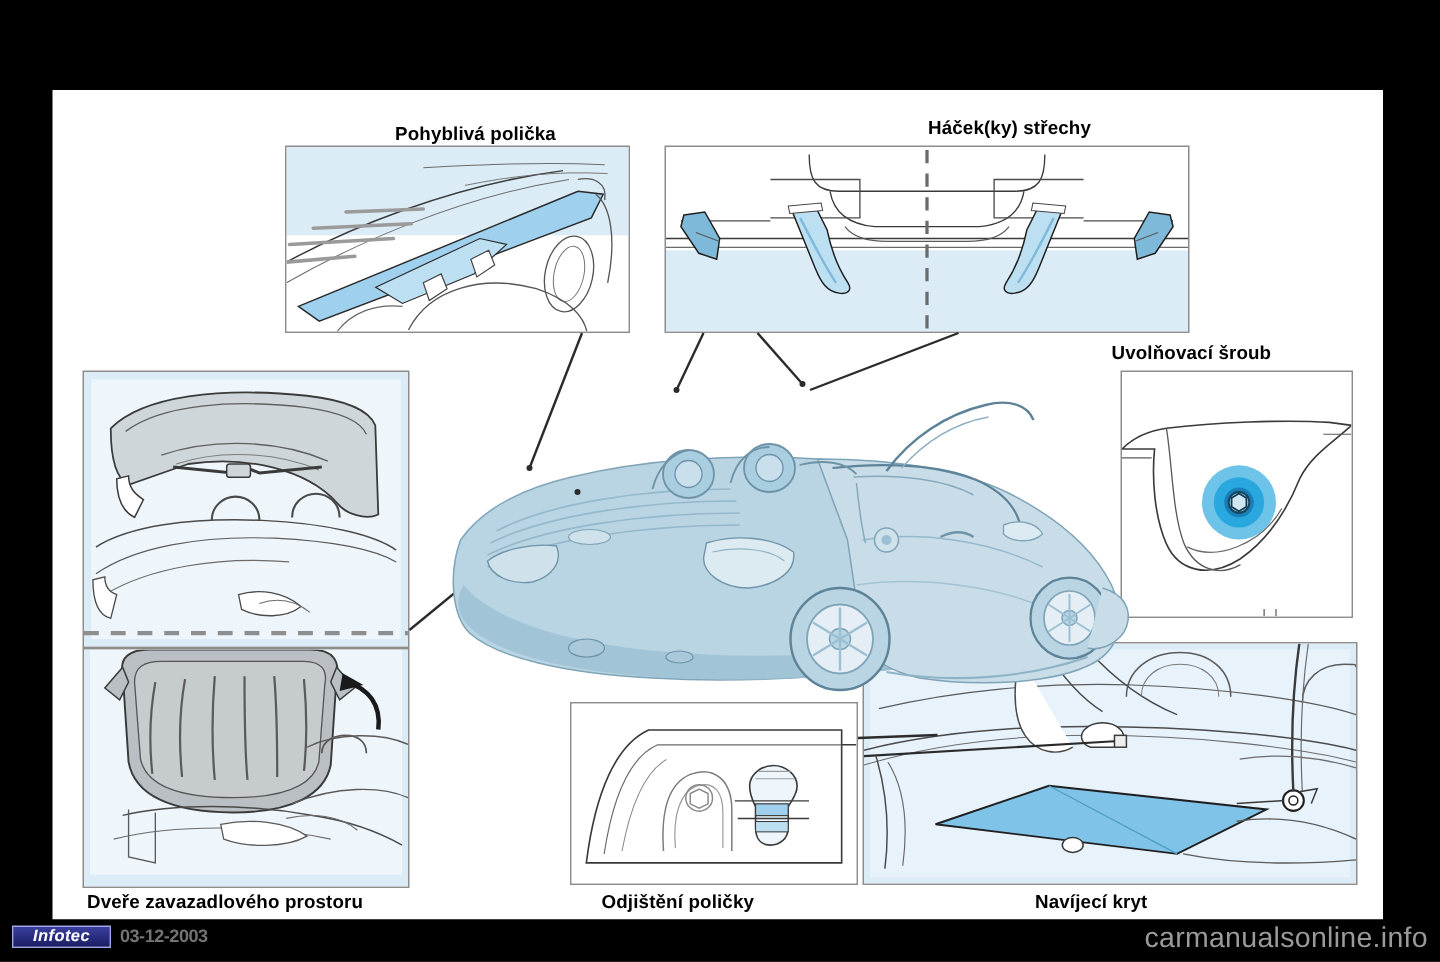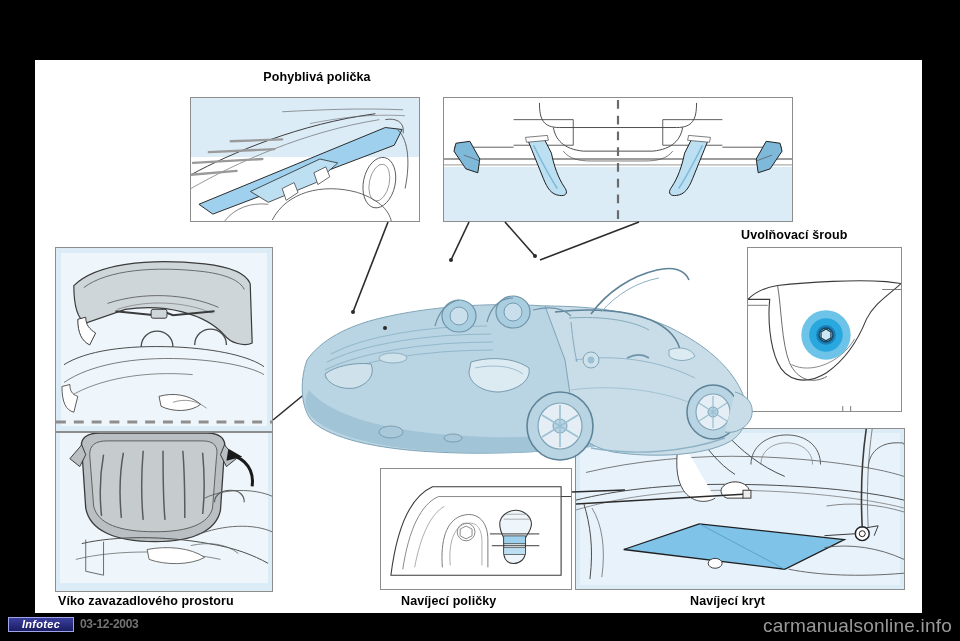--- a/index.html
+++ b/index.html
@@ -78,21 +78,21 @@
   }
   #site .tld { color:#9a9a9a; }
 </style>
 </head>
 <body>
 
 <div id="root">
 
   <div id="page">
 
-    <div class="lbl center" style="left:167px; top:10px; width:230px;">Pohyblivá polička</div>
+    <div class="lbl center" style="left:167px; top:22px; width:230px;">Pohyblivá polička</div>
 
     <div class="panel" style="left:155px; top:37px; width:230px; height:125px;">
       <svg viewBox="0 0 230 125" preserveAspectRatio="none">
         <rect x="0" y="0" width="230" height="60" fill="#dcecf7"></rect>
         <rect x="0" y="60" width="230" height="65" fill="#ffffff"></rect>
 
         <path d="M8,108 L196,30 L213,32 L205,48 L22,118 Z" fill="#9fd1ee" stroke="#2a2a2a" stroke-width="1"></path>
         <path d="M60,95 L130,62 L148,66 L126,86 L78,106 Z" fill="#bcdff2" stroke="#2a2a2a" stroke-width=".8"></path>
 
         <path d="M0,78 C40,56 110,26 186,16" fill="none" stroke="#3a3a3a" stroke-width="1"></path>
@@ -113,20 +113,21 @@
         <path d="M196,22 C206,20 216,24 214,36" fill="none" stroke="#555" stroke-width=".9"></path>
 
         <path d="M82,124 C96,96 132,86 168,96 C192,104 200,116 202,125" fill="none" stroke="#555" stroke-width=".9"></path>
         <path d="M34,125 C44,112 60,106 78,108" fill="none" stroke="#666" stroke-width=".8"></path>
 
         <path d="M92,92 l12,-6 4,10 -12,8 z" fill="#ffffff" stroke="#444" stroke-width=".8"></path>
         <path d="M124,76 l12,-6 4,10 -12,8 z" fill="#ffffff" stroke="#444" stroke-width=".8"></path>
       </svg>
     </div>
 
+    <div class="lbl center" style="left:463px; top:18px; width:350px;">Háček(ky) střechy</div>
 
     <div class="panel" style="left:408px; top:37px; width:350px; height:125px;">
       <svg viewBox="0 0 350 125" preserveAspectRatio="none">
         <rect x="0" y="0" width="350" height="70" fill="#ffffff"></rect>
         <rect x="0" y="70" width="350" height="55" fill="#dcecf7"></rect>
 
         <line x1="0" y1="62" x2="350" y2="62" stroke="#3a3a3a" stroke-width="1"></line>
         <line x1="0" y1="68" x2="350" y2="68" stroke="#6a6a6a" stroke-width=".7"></line>
 
         <path d="M96,5 C96,22 100,30 116,30 L234,30 C250,30 254,22 254,5" fill="none" stroke="#3a3a3a" stroke-width=".9"></path>
@@ -242,21 +243,21 @@
         <path d="M160,70 C160,62 168,58 176,58 C184,58 190,62 190,70" fill="none" stroke="#5a5a5a" stroke-width="1.2"></path>
         <path d="M140,104 C170,92 200,92 218,100" fill="none" stroke="#5a5a5a" stroke-width=".9"></path>
         <path d="M26,112 C60,104 110,104 154,112 C180,116 200,124 214,132" fill="none" stroke="#4a4a4a" stroke-width="1"></path>
         <path d="M20,128 C60,118 120,118 166,128" fill="none" stroke="#6a6a6a" stroke-width=".8"></path>
         <path d="M30,108 L30,140 L48,144 L48,110" fill="none" stroke="#5a5a5a" stroke-width=".9"></path>
         <path d="M92,118 C112,114 136,116 150,126 C136,134 110,134 94,128 Z" fill="#ffffff" stroke="#5a5a5a" stroke-width=".9"></path>
         <path d="M136,114 C154,110 172,112 184,122" fill="none" stroke="#6a6a6a" stroke-width=".8"></path>
       </svg>
     </div>
 
-    <div class="lbl" style="left:23px; top:534px;">Víko zavazadlového prostoru</div>
+    <div class="lbl" style="left:23px; top:534px;">Dveře zavazadlového prostoru</div>
 
     <div class="panel" style="left:345px; top:408px; width:192px; height:122px;">
       <svg viewBox="0 0 192 122" preserveAspectRatio="none">
         <rect x="0" y="0" width="192" height="122" fill="#ffffff"></rect>
 
         <path d="M10,108 C16,60 30,28 52,18 L182,18 L182,108 Z" fill="#ffffff" stroke="#3a3a3a" stroke-width="1.1"></path>
         <path d="M22,102 C28,62 40,36 58,28 L182,28" fill="none" stroke="#6a6a6a" stroke-width=".8"></path>
         <path d="M34,100 C40,68 50,46 64,38" fill="none" stroke="#8a8a8a" stroke-width=".7"></path>
 
         <path d="M62,100 C60,72 66,54 80,48 C96,42 108,52 108,72 L108,100" fill="none" stroke="#7a7a7a" stroke-width="1"></path>
@@ -270,21 +271,21 @@
         <rect x="124" y="68" width="22" height="8" fill="#9fd1ee" stroke="#3a3a3a" stroke-width=".8"></rect>
         <rect x="124" y="80" width="22" height="7" fill="#bcdff2" stroke="#3a3a3a" stroke-width=".7"></rect>
         <path d="M126,46 L148,46 M124,51 L150,51" stroke="#9a9a9a" stroke-width=".8"></path>
         <line x1="110" y1="66" x2="160" y2="66" stroke="#3a3a3a" stroke-width="1"></line>
         <line x1="112" y1="78" x2="160" y2="78" stroke="#3a3a3a" stroke-width="1"></line>
 
         <line x1="182" y1="28" x2="192" y2="28" stroke="#3a3a3a" stroke-width="1"></line>
       </svg>
     </div>
 
-    <div class="lbl" style="left:366px; top:534px;">Navíjecí poličky</div>
+    <div class="lbl" style="left:366px; top:534px;">Odjištění poličky</div>
 
     <div class="panel" style="left:540px; top:368px; width:330px; height:162px;">
       <svg viewBox="0 0 330 162" preserveAspectRatio="none">
         <rect x="0" y="0" width="330" height="162" fill="#dcecf7"></rect>
         <rect x="4" y="4" width="322" height="154" fill="#ffffff" opacity=".35"></rect>
 
         <path d="M0,72 C40,62 90,56 150,56 C220,56 290,62 330,72" fill="none" stroke="#4a4a4a" stroke-width="1"></path>
         <path d="M0,82 C40,70 92,62 152,62 C222,62 292,70 330,80" fill="none" stroke="#6a6a6a" stroke-width=".7"></path>
         <path d="M10,44 C60,32 120,26 180,28 C240,30 300,38 330,48" fill="none" stroke="#5a5a5a" stroke-width=".8"></path>
 

